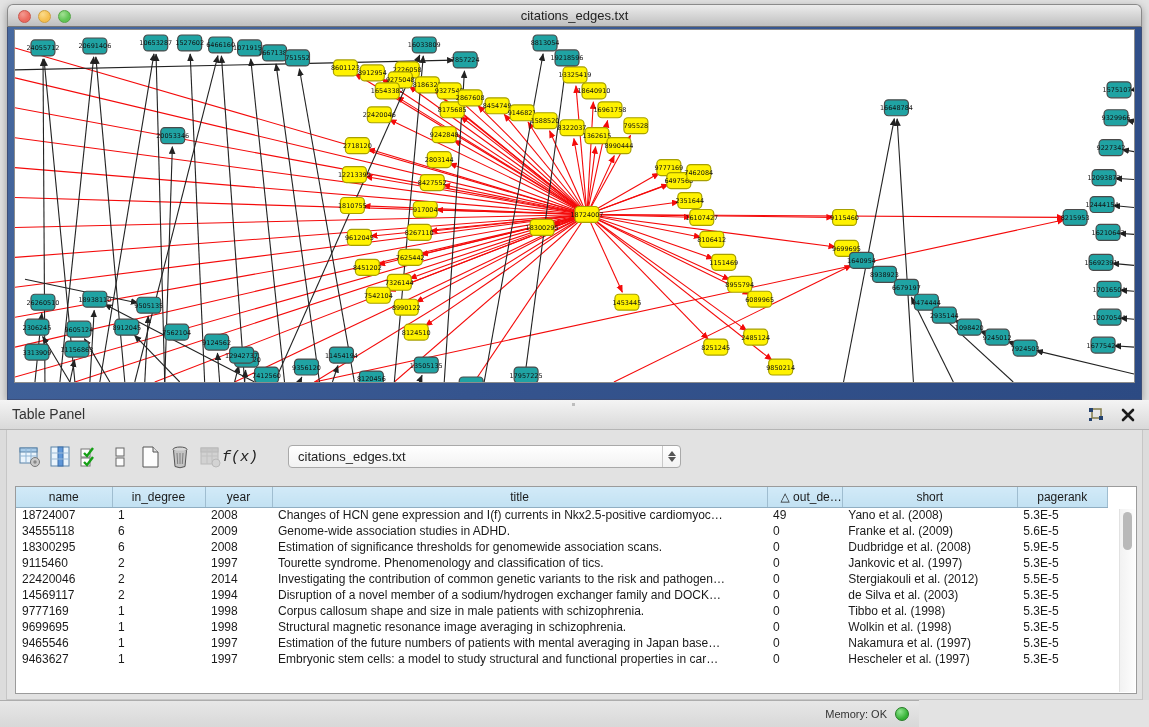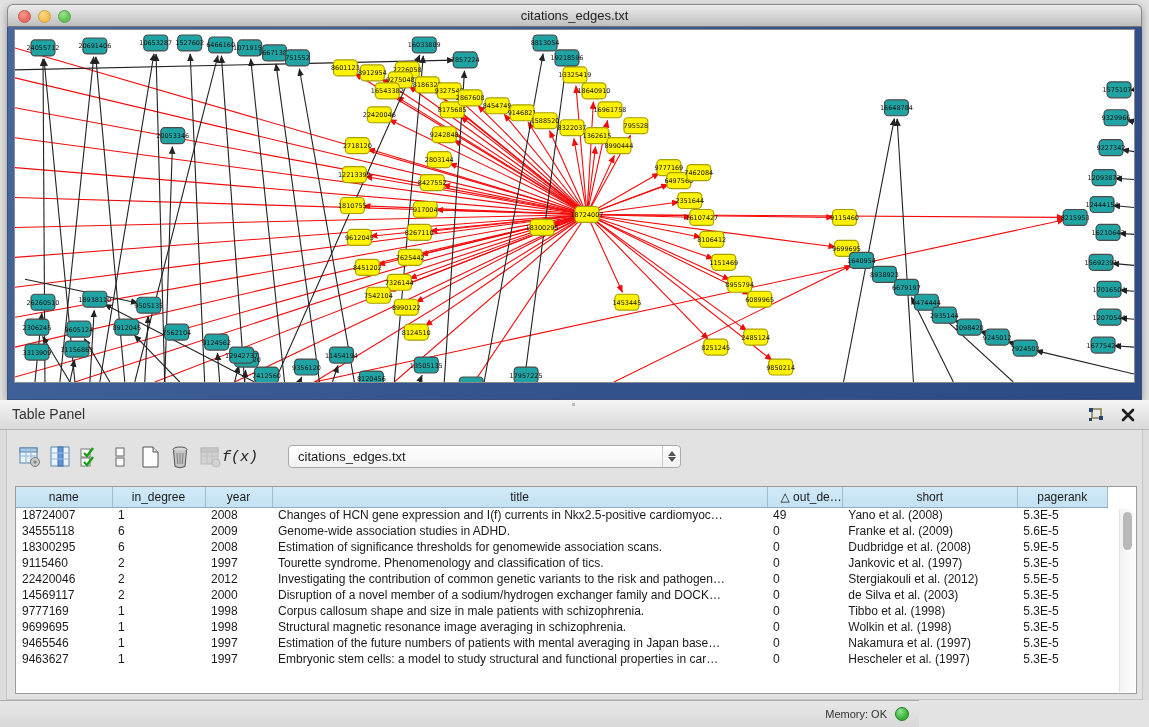--- a/index.html
+++ b/index.html
@@ -791,30 +791,30 @@
               <td>2</td>
               <td>1997</td>
               <td>Tourette syndrome. Phenomenology and classification of tics.</td>
               <td>0</td>
               <td>Jankovic et al. (1997)</td>
               <td>5.3E-5</td>
             </tr>
             <tr>
               <td>22420046</td>
               <td>2</td>
-              <td>2012</td>
+              <td>2014</td>
               <td>Investigating the contribution of common genetic variants to the risk and pathogen…</td>
               <td>0</td>
               <td>Stergiakouli et al. (2012)</td>
               <td>5.5E-5</td>
             </tr>
             <tr>
               <td>14569117</td>
               <td>2</td>
-              <td>2000</td>
+              <td>1994</td>
               <td>Disruption of a novel member of a sodium/hydrogen exchanger family and DOCK…</td>
               <td>0</td>
               <td>de Silva et al. (2003)</td>
               <td>5.3E-5</td>
             </tr>
             <tr>
               <td>9777169</td>
               <td>1</td>
               <td>1998</td>
               <td>Corpus callosum shape and size in male patients with schizophrenia.</td>

